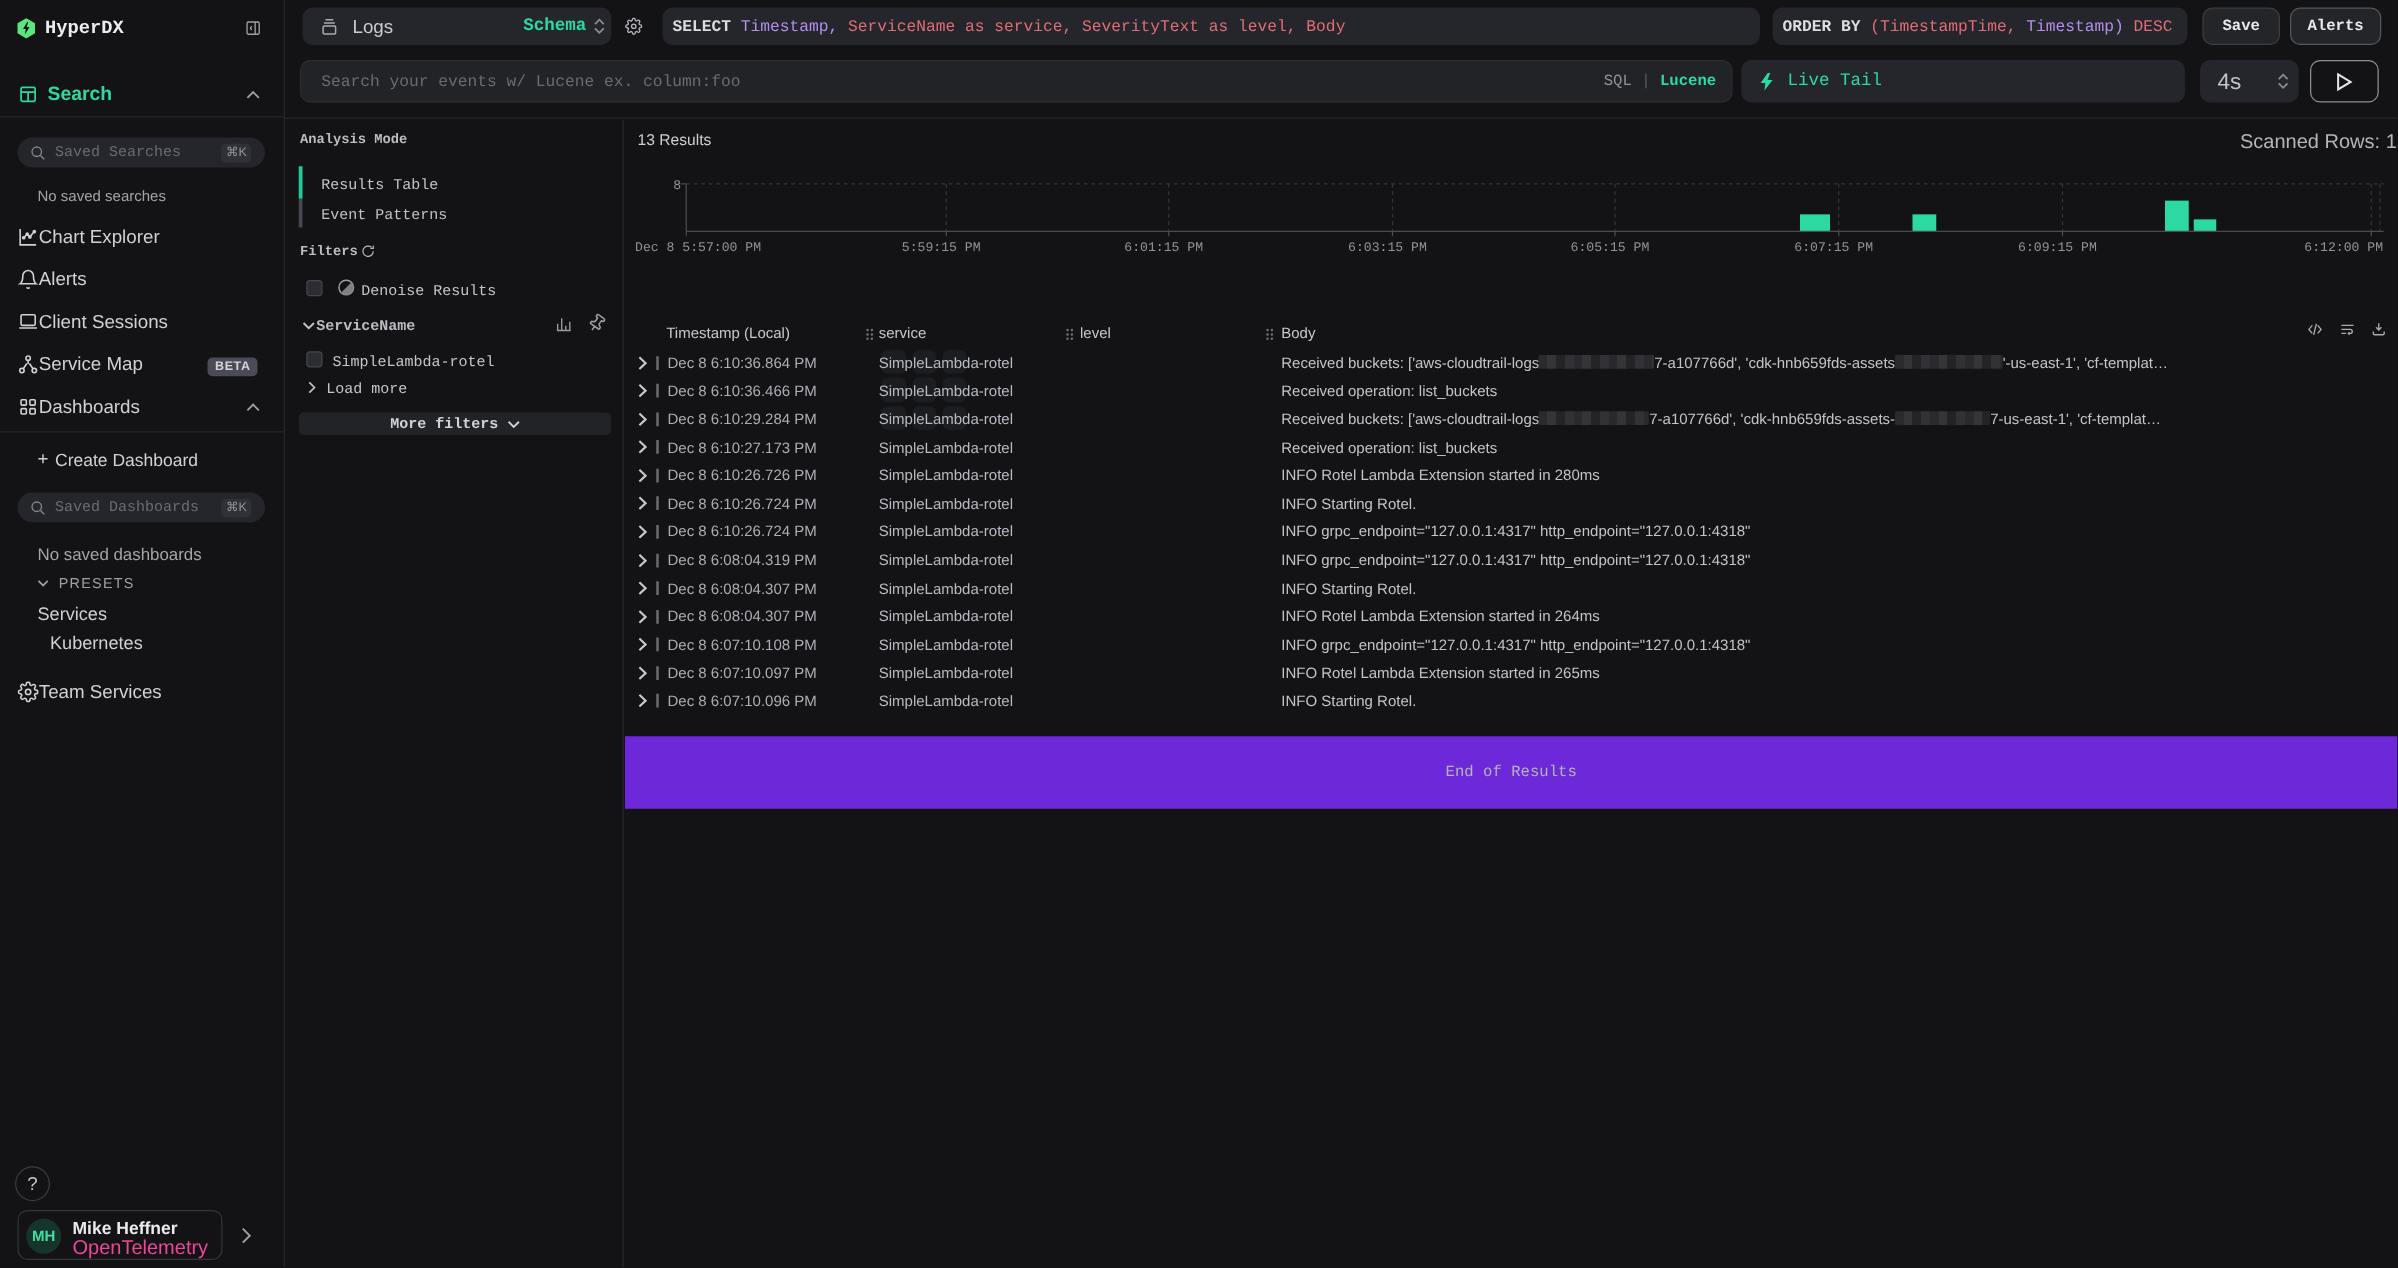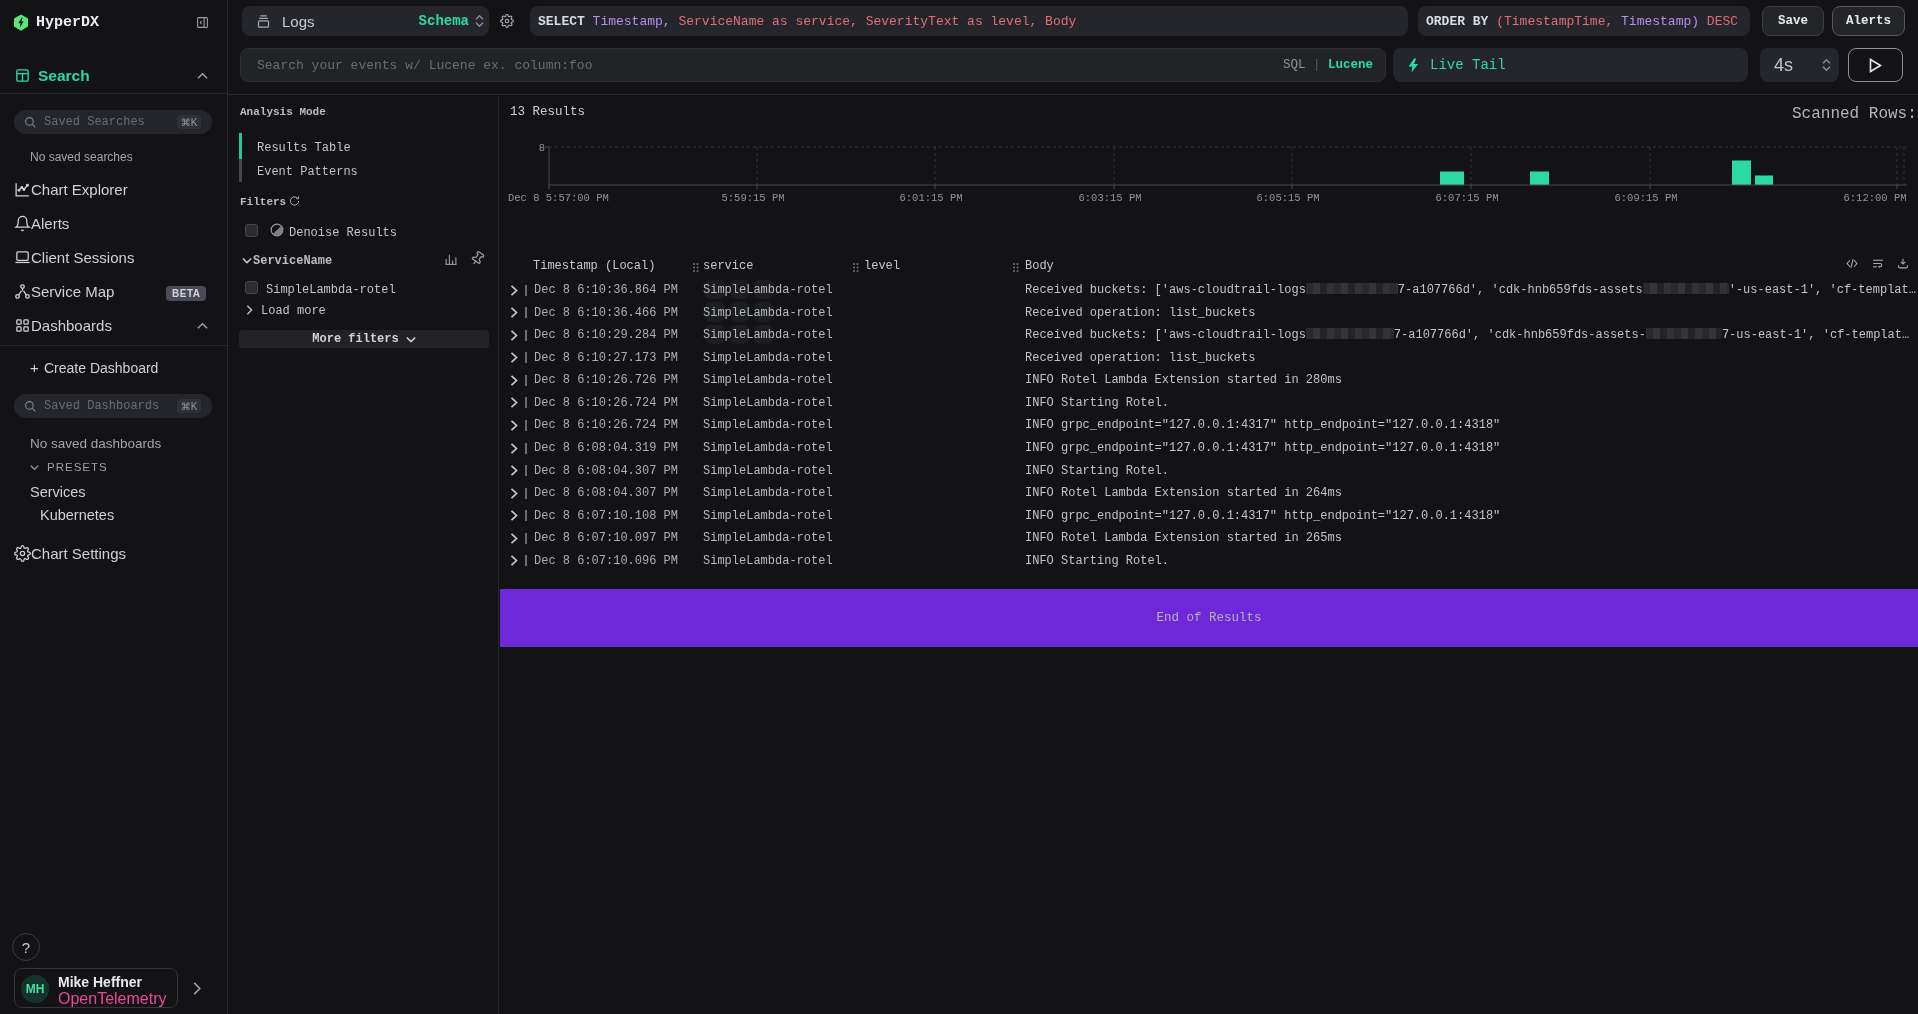--- a/index.html
+++ b/index.html
@@ -33,21 +33,21 @@
   .salmon { color:#e06d77; }
 
   
   #filters { position:absolute; left:228px; top:96px; width:271px; height:918px; border-right:1px solid #26272b; }
   .fhead { position:absolute; font-family:"Liberation Mono",monospace; font-weight:bold; font-size:11px; color:#bbbdc2; }
   .fitem { position:absolute; font-family:"Liberation Mono",monospace; font-size:12px; color:#c3c5ca; }
   .checkbox { position:absolute; width:13px; height:13px; background:#2c2d32; border:1px solid #45474d; border-radius:3px; }
 
   
   #results { position:absolute; left:500px; top:96px; width:1418px; height:918px; }
-  .rowline { position:absolute; white-space:pre; font-family:Liberation Mono, monospace; font-size:12px; }
+  .rowline { position:absolute; white-space:pre; font-family:Liberation Sans, sans-serif; font-size:12px; }
   .redact { display:inline-block; height:11px; border-radius:1px; vertical-align:-1px;
      background:repeating-linear-gradient(90deg,#2a2a2e 0 7px,#353538 7px 14px,#242427 14px 21px,#323236 21px 28px); }
 </style>
 </head>
 <body>
 
 <div id="sidebar">
 
   <svg class="abs" style="left:13px;top:14px" width="16" height="17" viewBox="0 0 16 17">
     <path d="M8 0.5 L15 4.6 L15 12.6 L8 16.7 L1 12.6 L1 4.6 Z" fill="#5ae57d"></path>
@@ -150,21 +150,21 @@
         <path d="M1 1.5 L6 6.5 L11 1.5"></path>
       </svg>PRESETS</div>
   <div class="abs" style="left:30px;top:484px;font-size:14.5px;color:#cfd1d5;">Services</div>
   <div class="abs" style="left:40px;top:507px;font-size:14.5px;color:#cfd1d5;">Kubernetes</div>
 
   <div class="navitem" style="top:545px;">
     <svg width="17" height="17" viewBox="0 0 24 24" fill="none" stroke="#cfd1d5" stroke-width="1.8">
         <circle cx="12" cy="12" r="3"></circle>
         <path d="M19.4 15a1.65 1.65 0 0 0 .33 1.82l.06.06a2 2 0 1 1-2.83 2.83l-.06-.06a1.65 1.65 0 0 0-1.82-.33 1.65 1.65 0 0 0-1 1.51V21a2 2 0 1 1-4 0v-.09A1.65 1.65 0 0 0 9 19.4a1.65 1.65 0 0 0-1.82.33l-.06.06a2 2 0 1 1-2.83-2.83l.06-.06a1.65 1.65 0 0 0 .33-1.82 1.65 1.65 0 0 0-1.51-1H3a2 2 0 1 1 0-4h.09A1.65 1.65 0 0 0 4.6 9a1.65 1.65 0 0 0-.33-1.82l-.06-.06a2 2 0 1 1 2.83-2.83l.06.06a1.65 1.65 0 0 0 1.82.33H9a1.65 1.65 0 0 0 1-1.51V3a2 2 0 1 1 4 0v.09a1.65 1.65 0 0 0 1 1.51 1.65 1.65 0 0 0 1.82-.33l.06-.06a2 2 0 1 1 2.83 2.83l-.06.06a1.65 1.65 0 0 0-.33 1.82V9a1.65 1.65 0 0 0 1.51 1H21a2 2 0 1 1 0 4h-.09a1.65 1.65 0 0 0-1.51 1z"></path>
       </svg>
-    <span>Chart Settings</span>
+    <span>Team Services</span>
   </div>
 
   <div class="abs" style="left:12px;top:933px;width:28px;height:28px;border:1px solid #3a3c41;border-radius:50%;color:#c6c8cc;font-size:15px;display:flex;align-items:center;justify-content:center;">?</div>
   <div class="abs" style="left:14px;top:968px;width:164px;height:40px;border:1px solid #33353a;border-radius:8px;">
     <div class="abs" style="left:6px;top:6px;width:28px;height:28px;border-radius:50%;background:#16342b;color:#3fe0a0;font-size:12px;font-weight:bold;display:flex;align-items:center;justify-content:center;">MH</div>
     <div class="abs" style="left:43px;top:5px;font-size:14px;font-weight:bold;color:#e9eaec;">Mike Heffner</div>
     <div class="abs" style="left:43px;top:21px;font-size:16px;color:#ec4899;">OpenTelemetry</div>
     <svg class="abs" style="left:178px;top:13px" width="8" height="13" viewBox="0 0 8 14" fill="none" stroke="#9da0a5" stroke-width="1.7">
         <path d="M1 1 L7 7 L1 13"></path>
       </svg>

